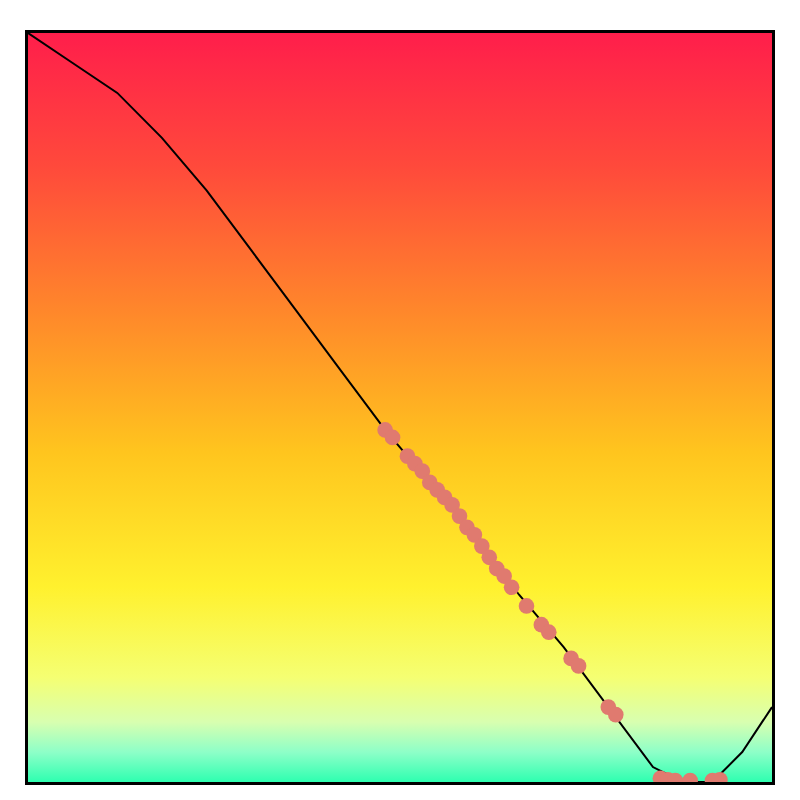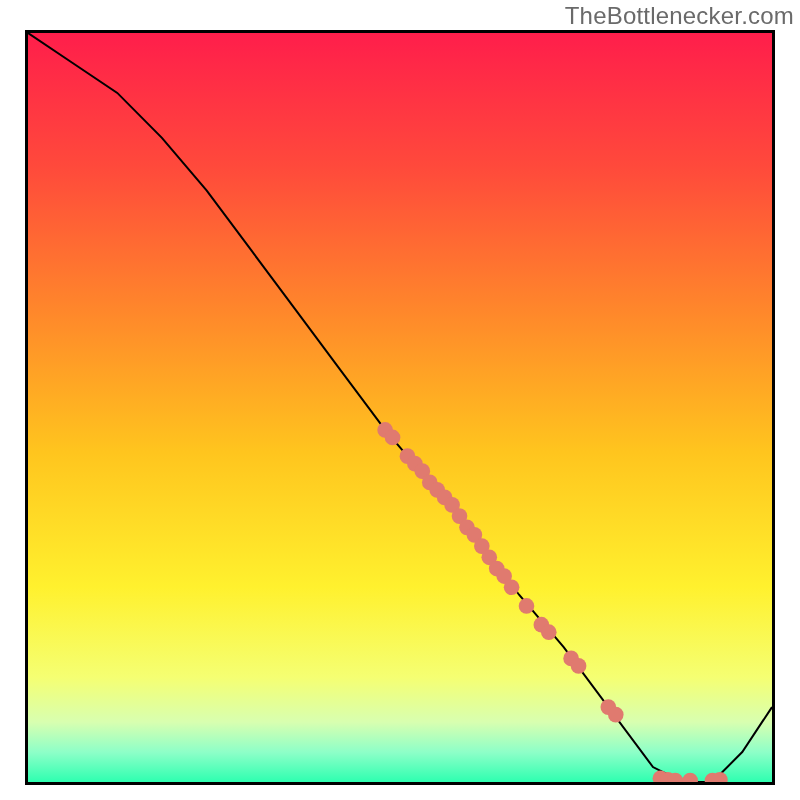--- a/index.html
+++ b/index.html
@@ -47,21 +47,20 @@
     position: absolute;
     inset: 0;
     width: 100%;
     height: 100%;
   }
 </style>
 </head>
 <body>
 
 <div class="stage">
-  <div class="watermark">TheBottlenecker.com</div>
 
   <div class="plot-frame">
     <svg class="bg" viewBox="0 0 100 100" preserveAspectRatio="none">
       <defs>
         <linearGradient id="bgGrad" x1="0" y1="0" x2="0" y2="1">
             <stop offset="0%" stop-color="#ff1e4b"></stop>
             <stop offset="18%" stop-color="#ff4a3b"></stop>
             <stop offset="38%" stop-color="#ff8a2a"></stop>
             <stop offset="56.00000000000001%" stop-color="#ffc51e"></stop>
             <stop offset="74%" stop-color="#fff12e"></stop>

